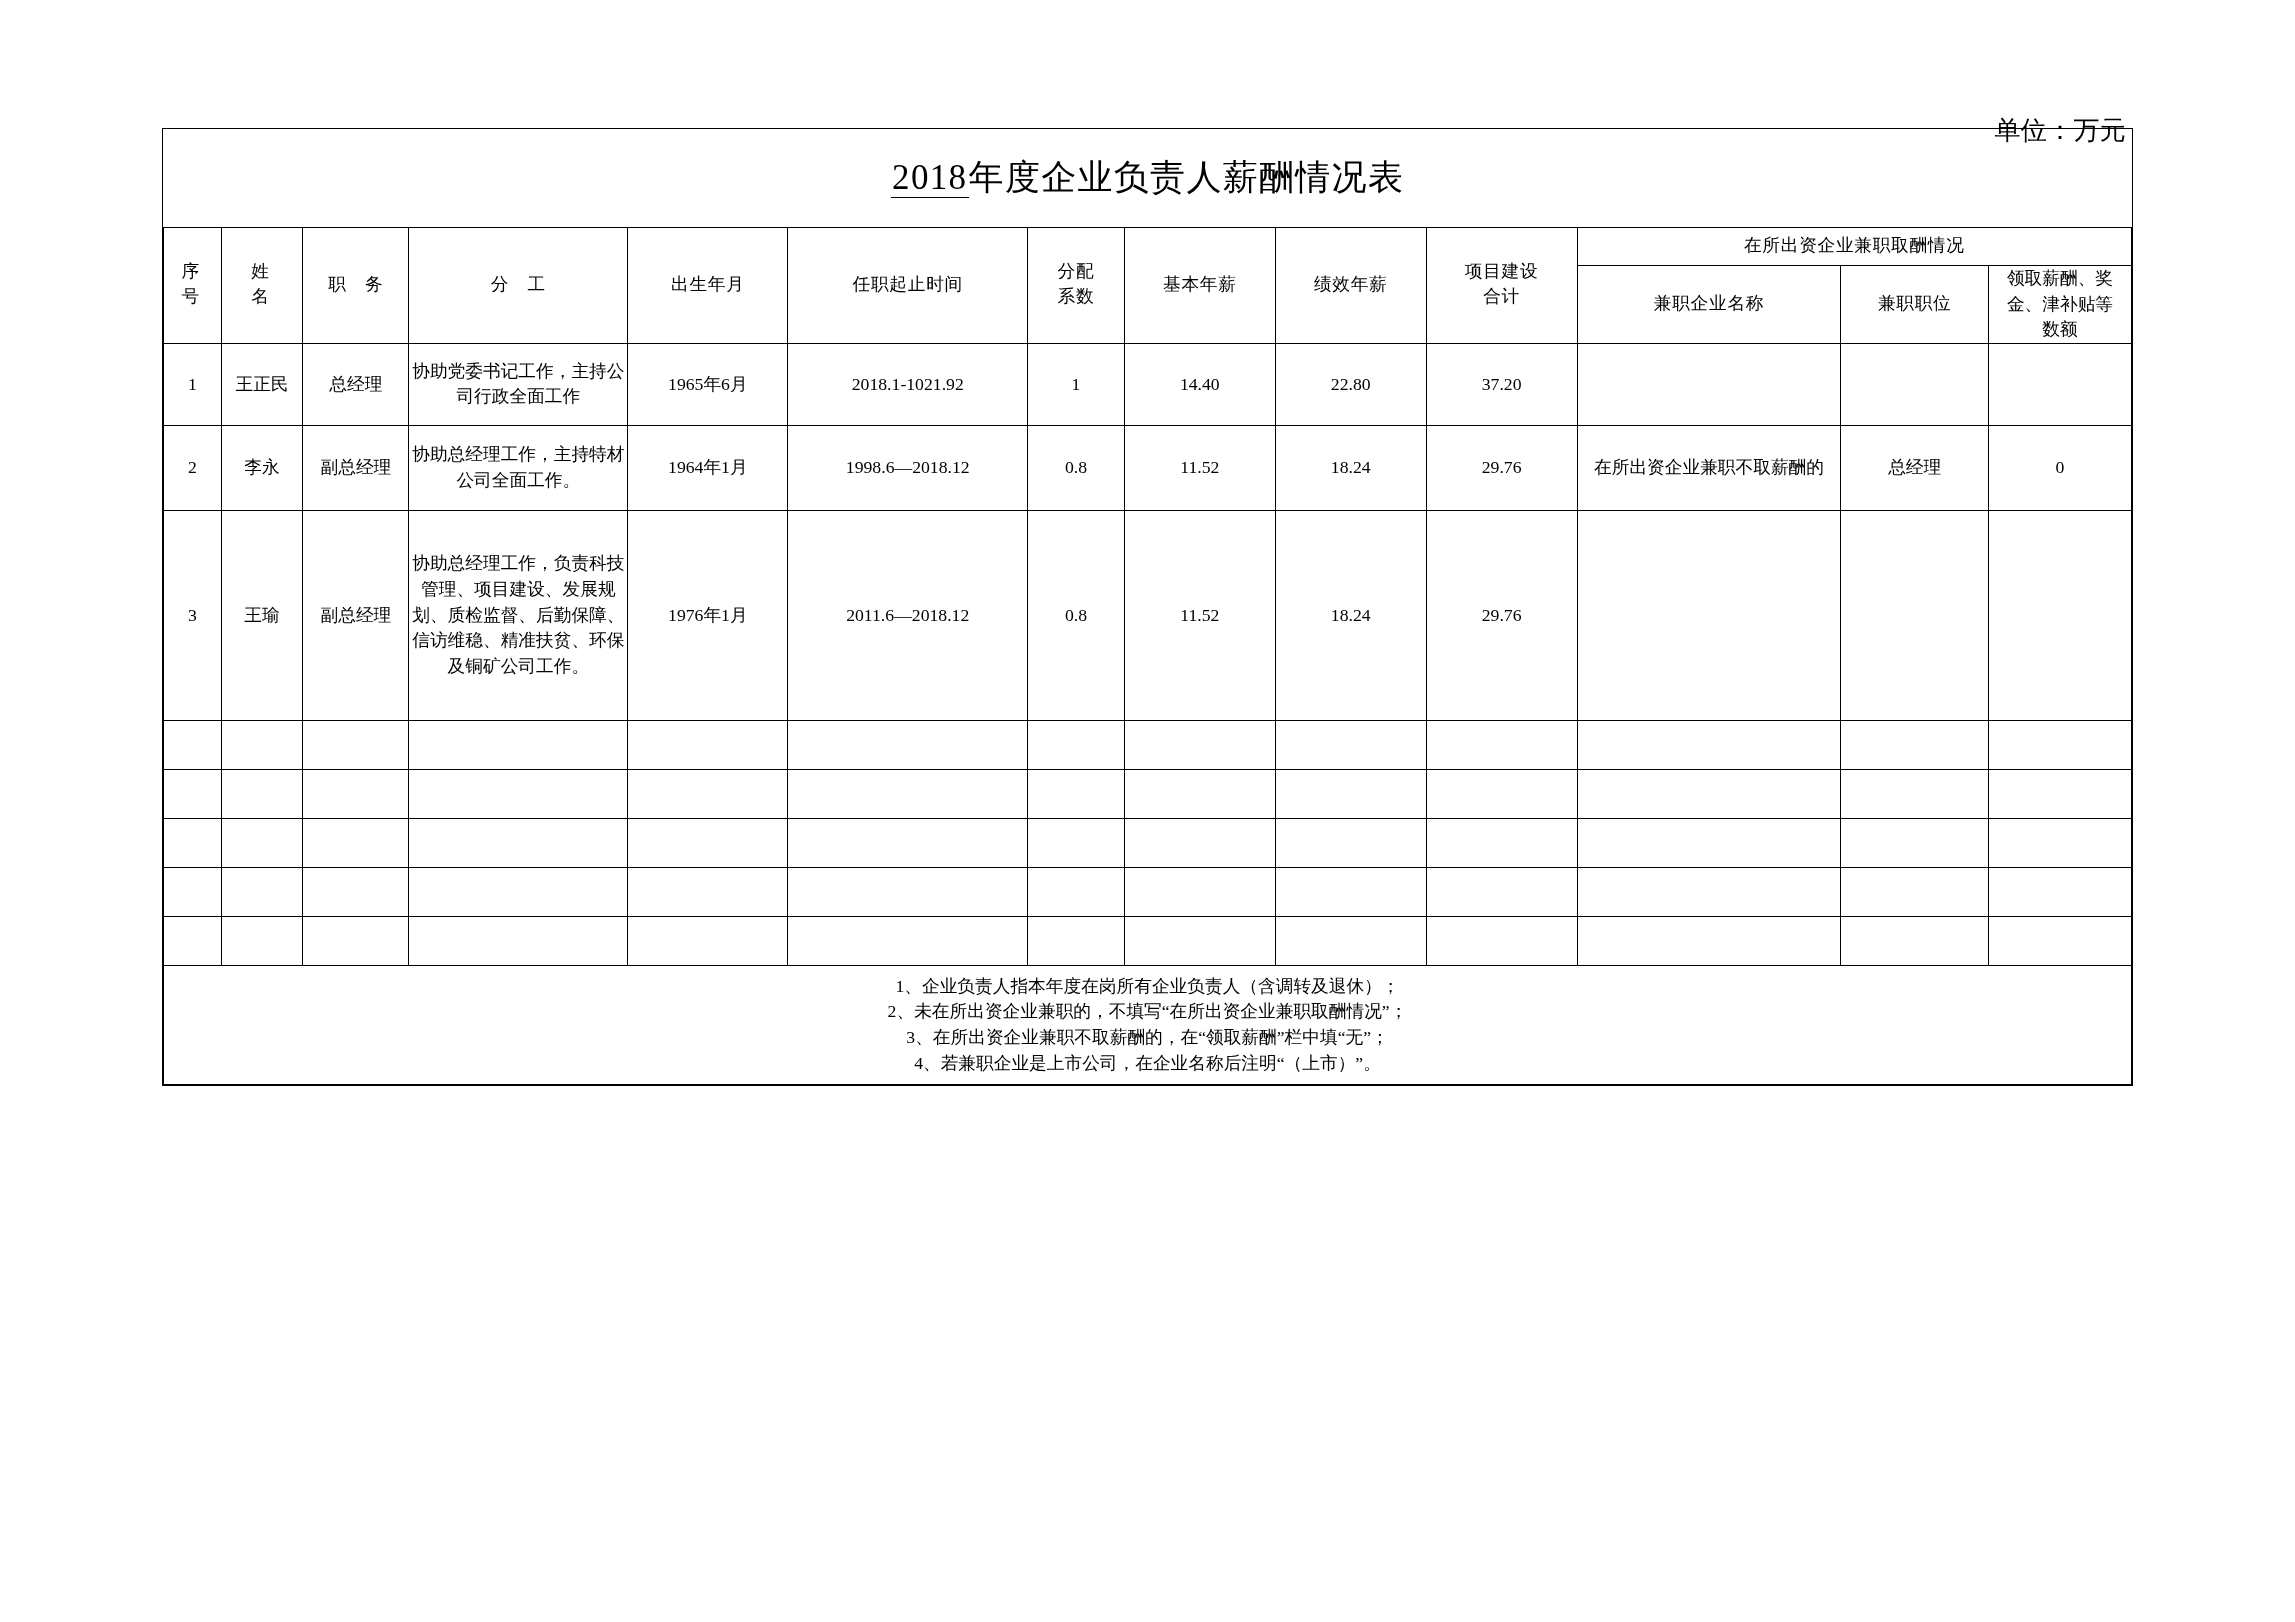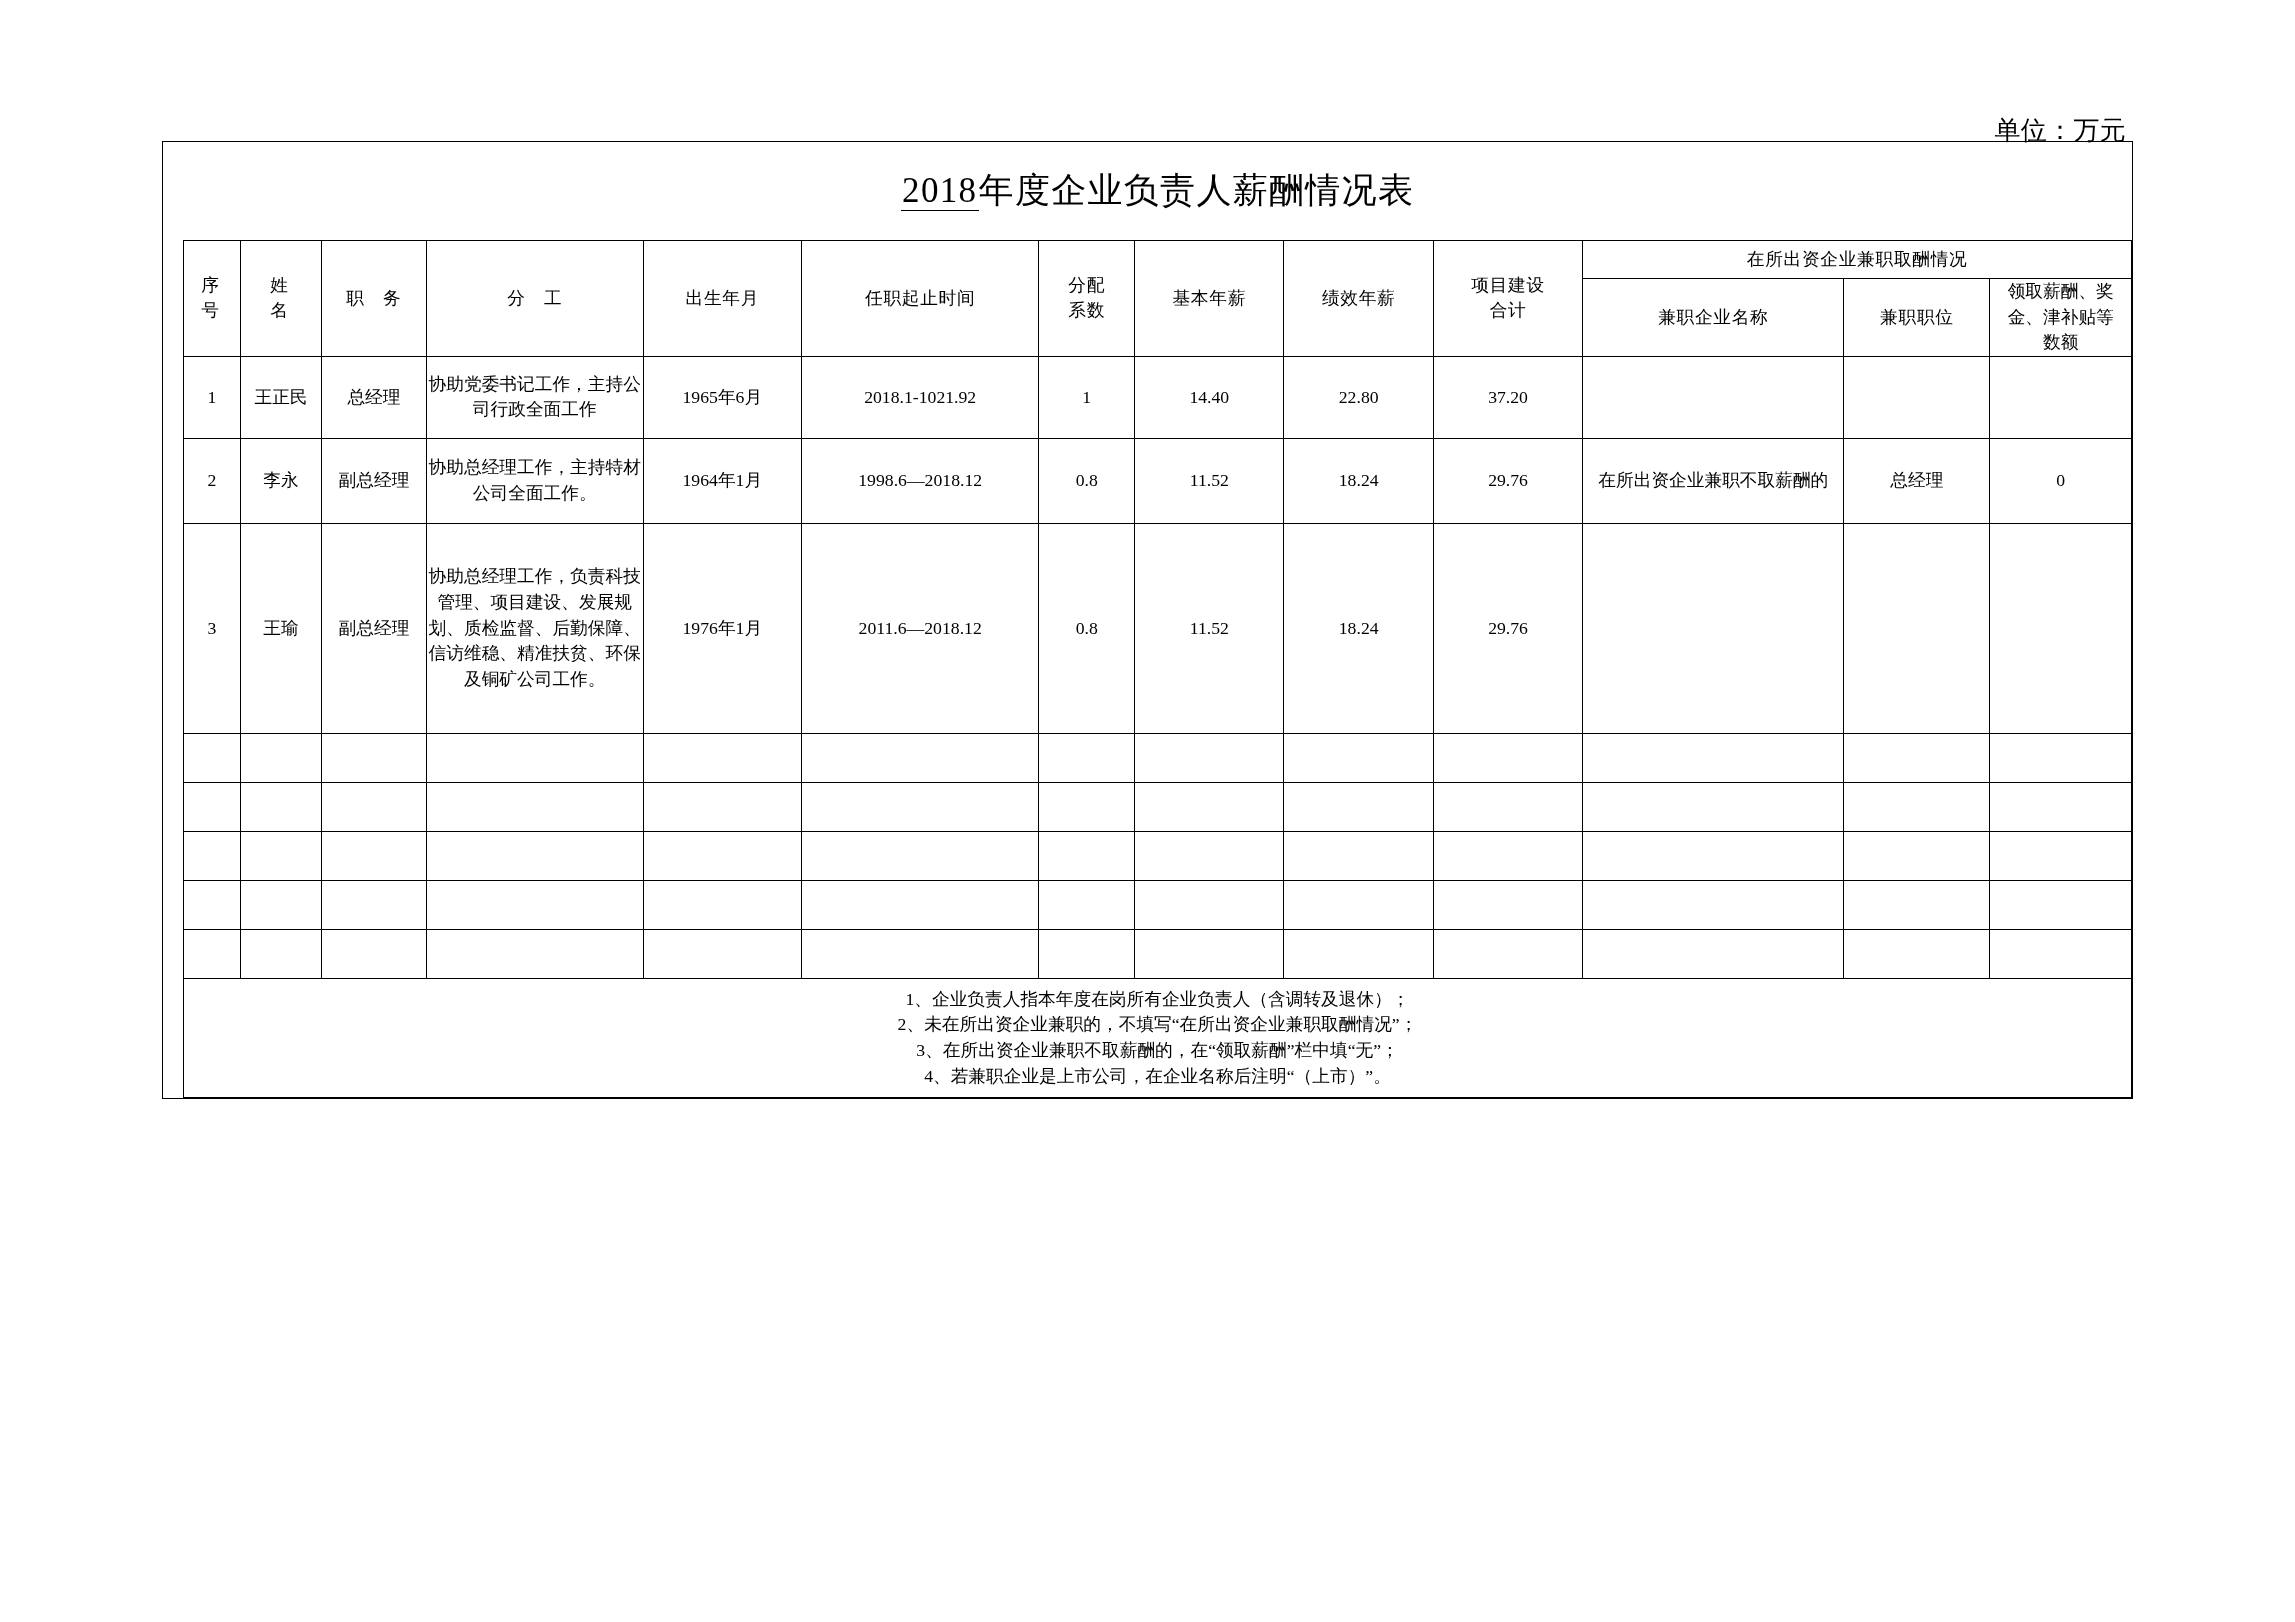--- a/index.html
+++ b/index.html
@@ -23,25 +23,24 @@
   .unit-line {
     position: absolute;
     top: 113px;
     right: 169px;
     font-size: 26px;
     letter-spacing: 0.3px;
   }
   .sheet {
     position: absolute;
     left: 162px;
-    top: 141px;
+    top: 128px;
     width: 1971px;
     border: 1.3px solid #000;
     box-sizing: border-box;
-    padding-left: 20px;
   }
   table.main {
     width: 100%;
     border-collapse: collapse;
     table-layout: fixed;
   }
   table.main td, table.main th {
     border: 0.7px solid #000;
     padding: 0;
     text-align: center;
@@ -61,20 +60,21 @@
     letter-spacing: 1.3px;
     display: inline-block;
   }
   .title-year {
     border-bottom: 1.3px solid #000;
     padding: 0 1.3px;
   }
   .hdr {
     font-size: 19.6px;
     letter-spacing: 0.7px;
+    font-family: Liberation Mono, monospace;
   }
   .hdr-small {
     font-size: 17px;
     line-height: 1.3;
   }
   .hdr-row1 { height: 38px; }
   .hdr-row2 { height: 77px; }
   .seq-hdr { letter-spacing: 3.9px; }
   .name-hdr { letter-spacing: 3.9px; }
   .cell-pad {

